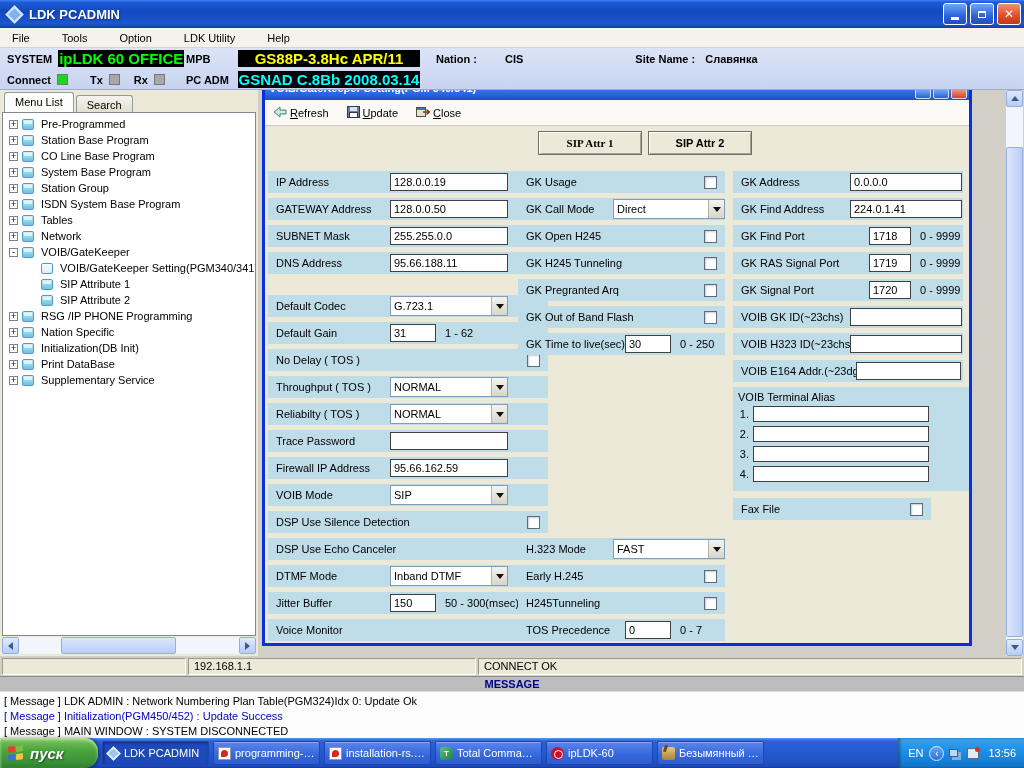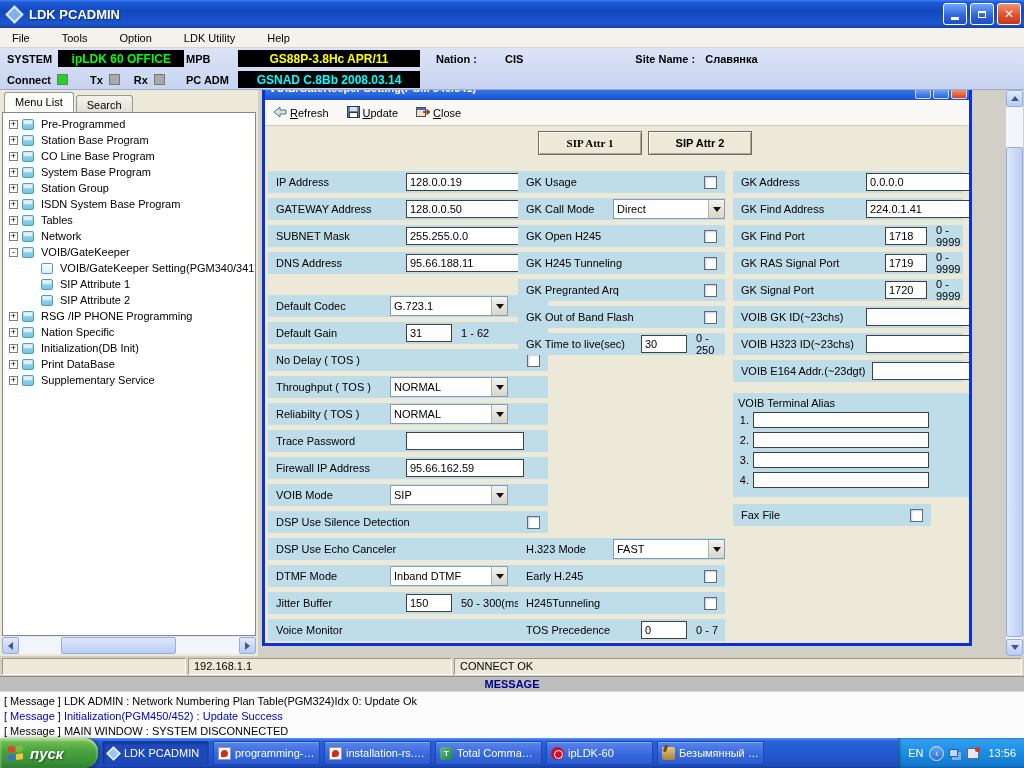--- a/index.html
+++ b/index.html
@@ -17,21 +17,21 @@
   .winbtn .sq { width:8px; height:7px; border:1px solid #fff; border-top:2px solid #fff; }
 
   
   #menubar { height:20px; background:#F3F2ED; border-bottom:1px solid #D9D6C9; display:flex; align-items:center; padding-left:4px;gap:16px; }
   #menubar .mitem { padding:2px 8px; color:#000; }
 
   
   #header { height:42px; background:linear-gradient(180deg,#DDE4F7,#C7D3F0); border-bottom:1px solid #9FAAC8; }
   .hrow { height:21px; display:flex; align-items:center; }
   .hlbl { font-weight:bold; }
-  .blackbox { background:#000; height:17px; display:flex; align-items:center; justify-content:center; font-weight:bold; font-size:12px; }
+  .blackbox { background:#000; height:17px; display:flex; align-items:center; justify-content:center; font-weight:bold; font-size:15px; }
   .c1 { width:186px; display:flex; align-items:center; padding-left:7px; }
   .c2 { width:52px; font-weight:bold; }
   .c3 { width:184px; }
   .ind { width:11px; height:11px; border:1px solid #777; margin-left:6px; }
   .ind.on { background:#22D422; }
   .ind.off { background:#A9A9A9; }
 
   
   #main { height:566px; display:flex; }
   #leftpanel { width:258px; background:#ECE9D8; display:flex; flex-direction:column; padding:0 2px; }
@@ -80,21 +80,21 @@
   .fcol { position:absolute; top:45px; }
   #col-left { left:3px; width:280px; }
   #col-mid { left:253px; width:207px; }
   #col-right { left:468px; width:230px; }
 
   .frow { height:22px; background:#BFDCE9; margin-bottom:5px; position:relative; display:flex; align-items:center; }
   .flabel { margin-left:8px; }
   .rgap { height:16px; }
   .mspacer { height:178px; }
   .fctl { position:absolute; display:flex; align-items:center; }
-  .ftext,.fsmall { height:18px; border:1px solid #404040; background:#fff; font-family:"Liberation Sans",sans-serif; font-size:11px; padding-left:3px;margin-left:16px; }
+  .ftext,.fsmall { height:18px; border:1px solid #404040; background:#fff; font-family:"Liberation Sans",sans-serif; font-size:11px; padding-left:3px; }
   .ftext { width:118px; }
   .fsmall { width:46px; }
   .fsuffix { margin-left:9px; }
   .fdrop { width:118px; height:20px; background:#fff; border:1px solid #7F9DB9; display:flex; align-items:center; }
   .fdval { flex:1; padding-left:3px; overflow:hidden; white-space:nowrap; }
   .fdbtn { width:16px; height:18px; background:linear-gradient(180deg,#F4F3EE,#D9D5C8); border-left:1px solid #B5B2A6; display:flex; align-items:center; justify-content:center; }
   .fdbtn:after { content:""; border-left:4px solid transparent; border-right:4px solid transparent; border-top:5px solid #111; }
   .fchk { position:absolute; right:8px; width:13px; height:13px; background:#fff; border:1px solid #5E6B7C; box-shadow:inset 1px 1px 2px #C8CDD4; }
   .fchk.checked:after { content:""; position:absolute; left:2px; top:2px; width:7px; height:4px; border-left:2px solid #21651F; border-bottom:2px solid #21651F; transform:rotate(-45deg); }
   
@@ -102,32 +102,32 @@
   #col-mid .fctl.drop { left:95px; }
   #col-mid .fctl.small { left:107px; }
   #col-mid .fdrop { width:112px; }
   #col-right .fctl.text { left:117px; }
   #col-right .ftext { width:112px; }
   #col-right .fctl.small { left:136px; }
   #col-right .fsmall { width:42px; }
   #col-right .frow.tight .fctl.text { left:123px; }
   #col-right .frow.tight .ftext { width:105px; }
 
-  .alias-panel { background:#BFDCE9; margin-top:11px; padding:3px 0 5px; width:239px; }
+  .alias-panel { background:#BFDCE9; margin-top:5px; padding:3px 0 5px; width:239px; }
   .alias-title { padding:1px 0 3px 5px; }
   .alias-row { display:flex; align-items:center; margin:0 0 4px 0; }
   .alias-num { width:20px; text-align:right; padding-right:4px; }
   .alias-input { width:176px; height:16px; border:1px solid #404040; background:#fff; font-size:11px; font-family:"Liberation Sans",sans-serif; padding-left:3px; }
   .fax-row { width:198px; margin-top:7px; }
 
   
   #statusbar { height:20px; background:#D4D0C4; display:flex; align-items:center; }
   .spanel { height:17px; background:#ECE9D8; border:1px solid; border-color:#9C9A8C #FFFFFF #FFFFFF #9C9A8C; display:flex; align-items:center; padding-left:5px; margin-right:2px; }
   .sp1 { width:184px; margin-left:2px; }
-  .sp2 { width:264px; }
+  .sp2 { width:288px; }
   .sp3 { flex:1; margin-right:2px; }
 
   
   #msghdr { height:15px; background:#BDBDBD; border-top:1px solid #8C8C8C; text-align:center; font-weight:bold; color:#00008B; line-height:15px; }
   #msgarea { height:47px; background:#FCFCFC; border-top:1px solid #DADada; padding:2px 0 0 4px; }
   .msgline { line-height:15px; white-space:nowrap; }
 
   
   #taskbar { height:30px; background:linear-gradient(180deg,#5398F5 0%,#2A63D6 10%,#2258CE 55%,#1D4DBB 92%,#15389B 100%); display:flex; align-items:center; }
   #startbtn { width:98px; height:30px; background:linear-gradient(180deg,#7FC460 0%,#4AA63E 40%,#3B9137 80%,#2E7D2E 100%); border-radius:0 14px 14px 0; box-shadow:inset 0 2px 3px #B8E49C, 2px 0 4px rgba(0,0,0,.4); display:flex; align-items:center; padding-left:8px; color:#fff; font-weight:bold; font-style:italic; font-size:15px; text-shadow:1px 1px 2px #1E4A1E; }

